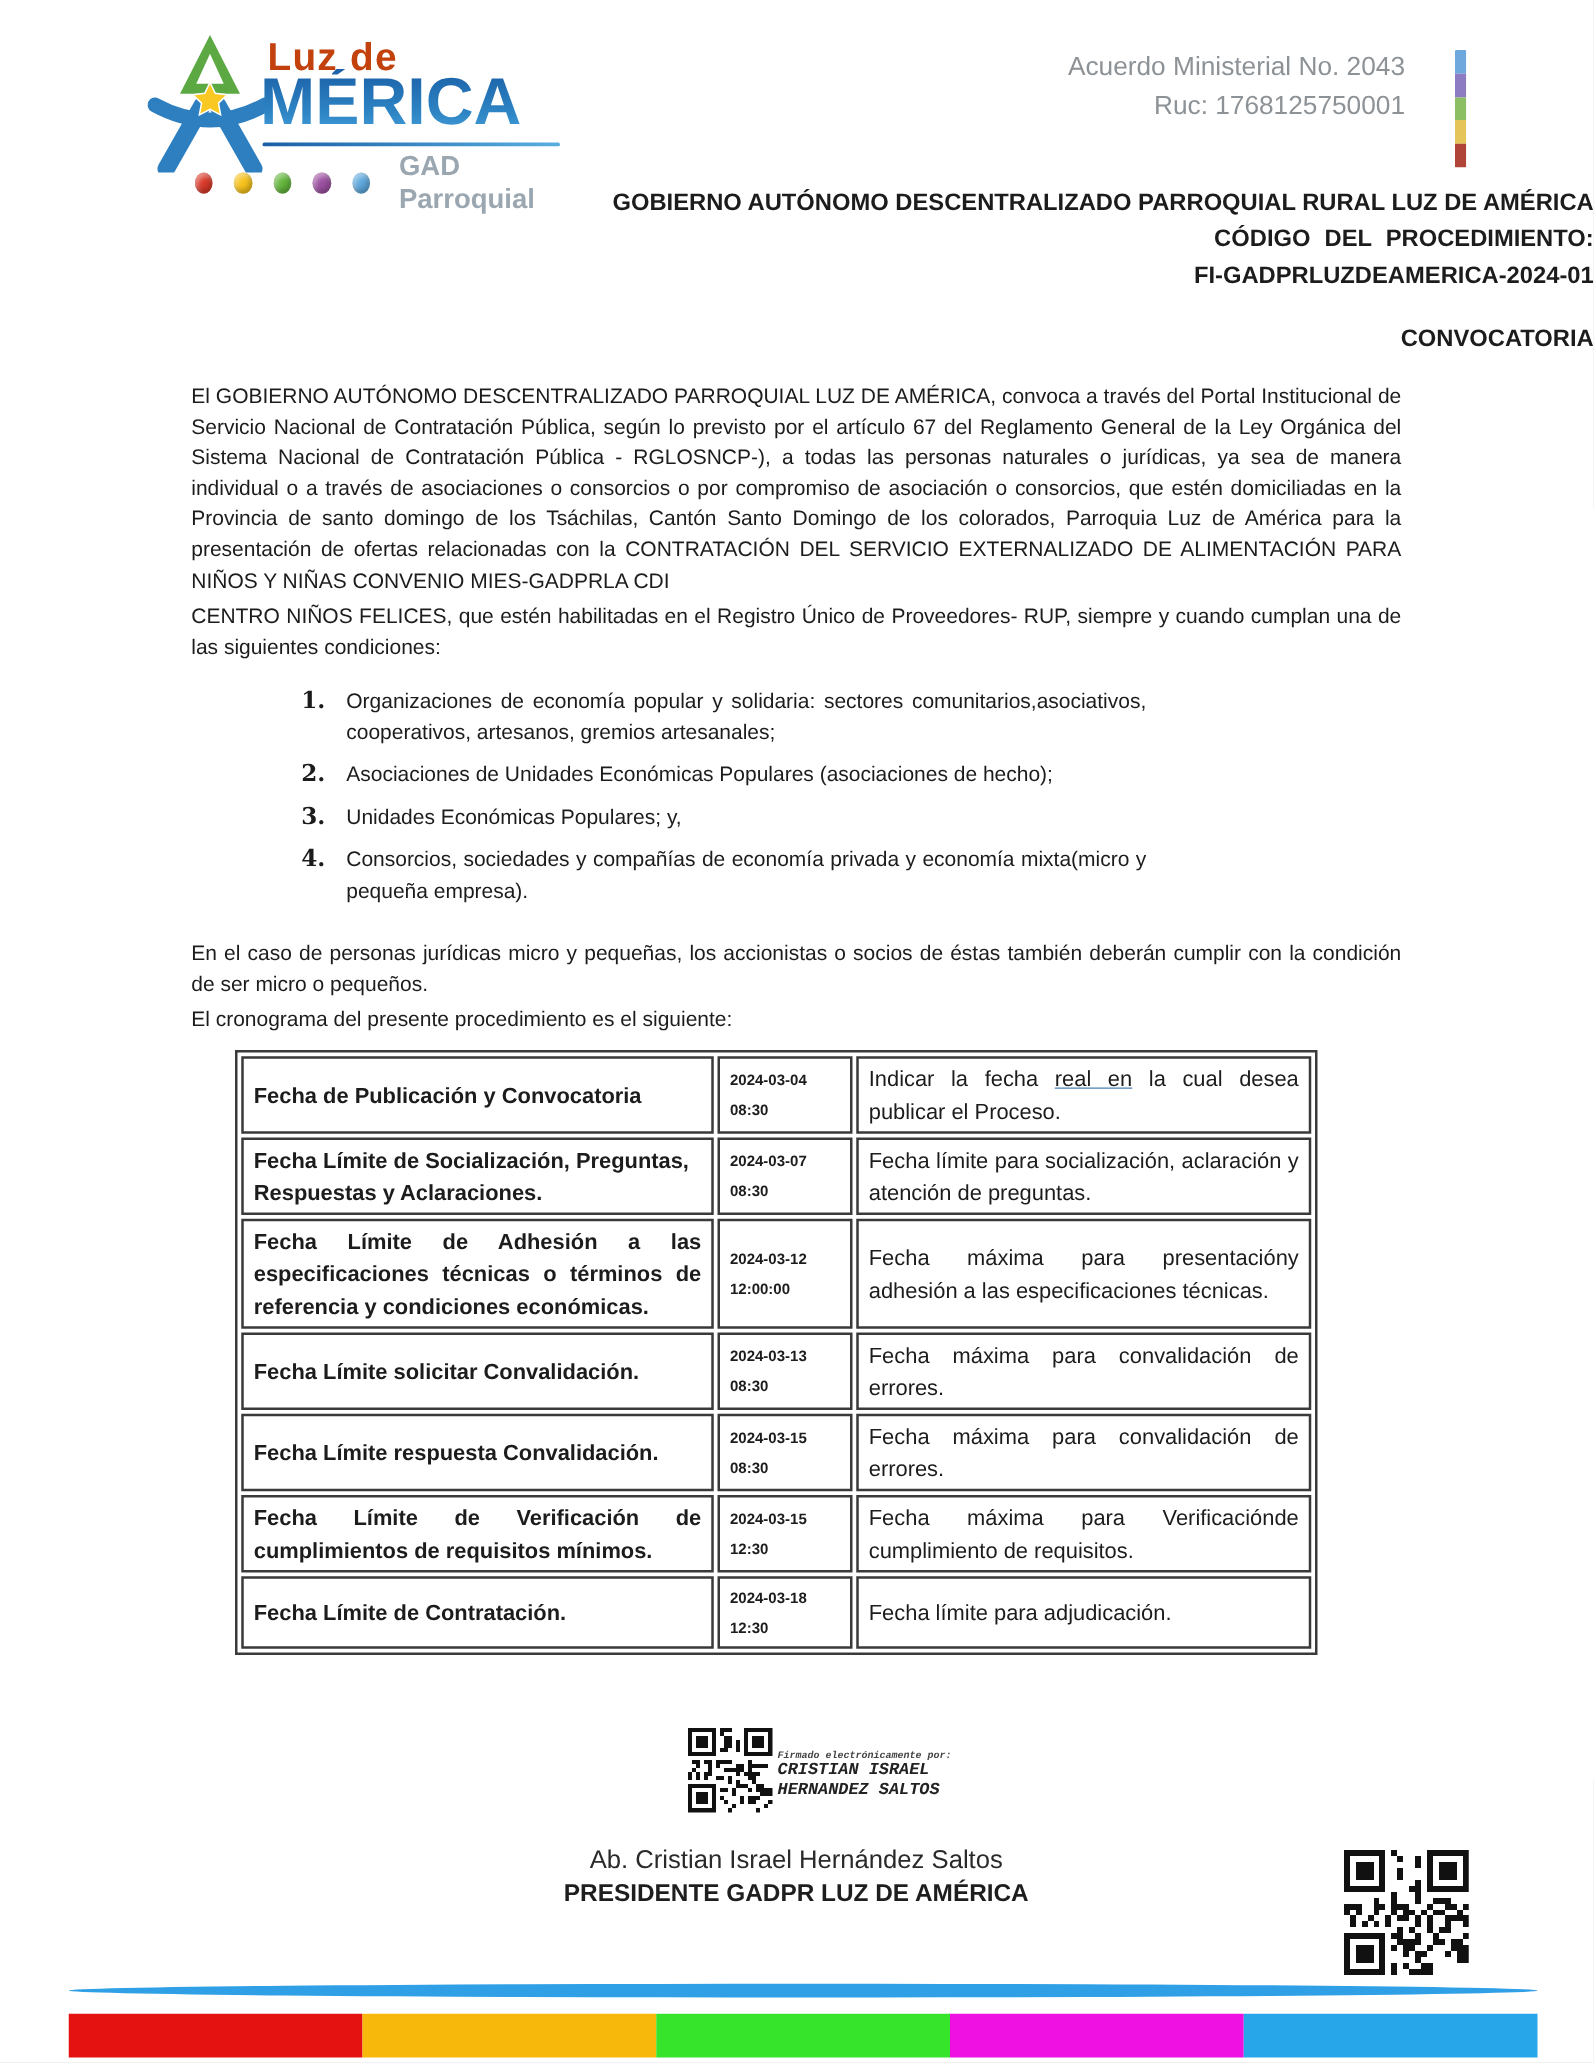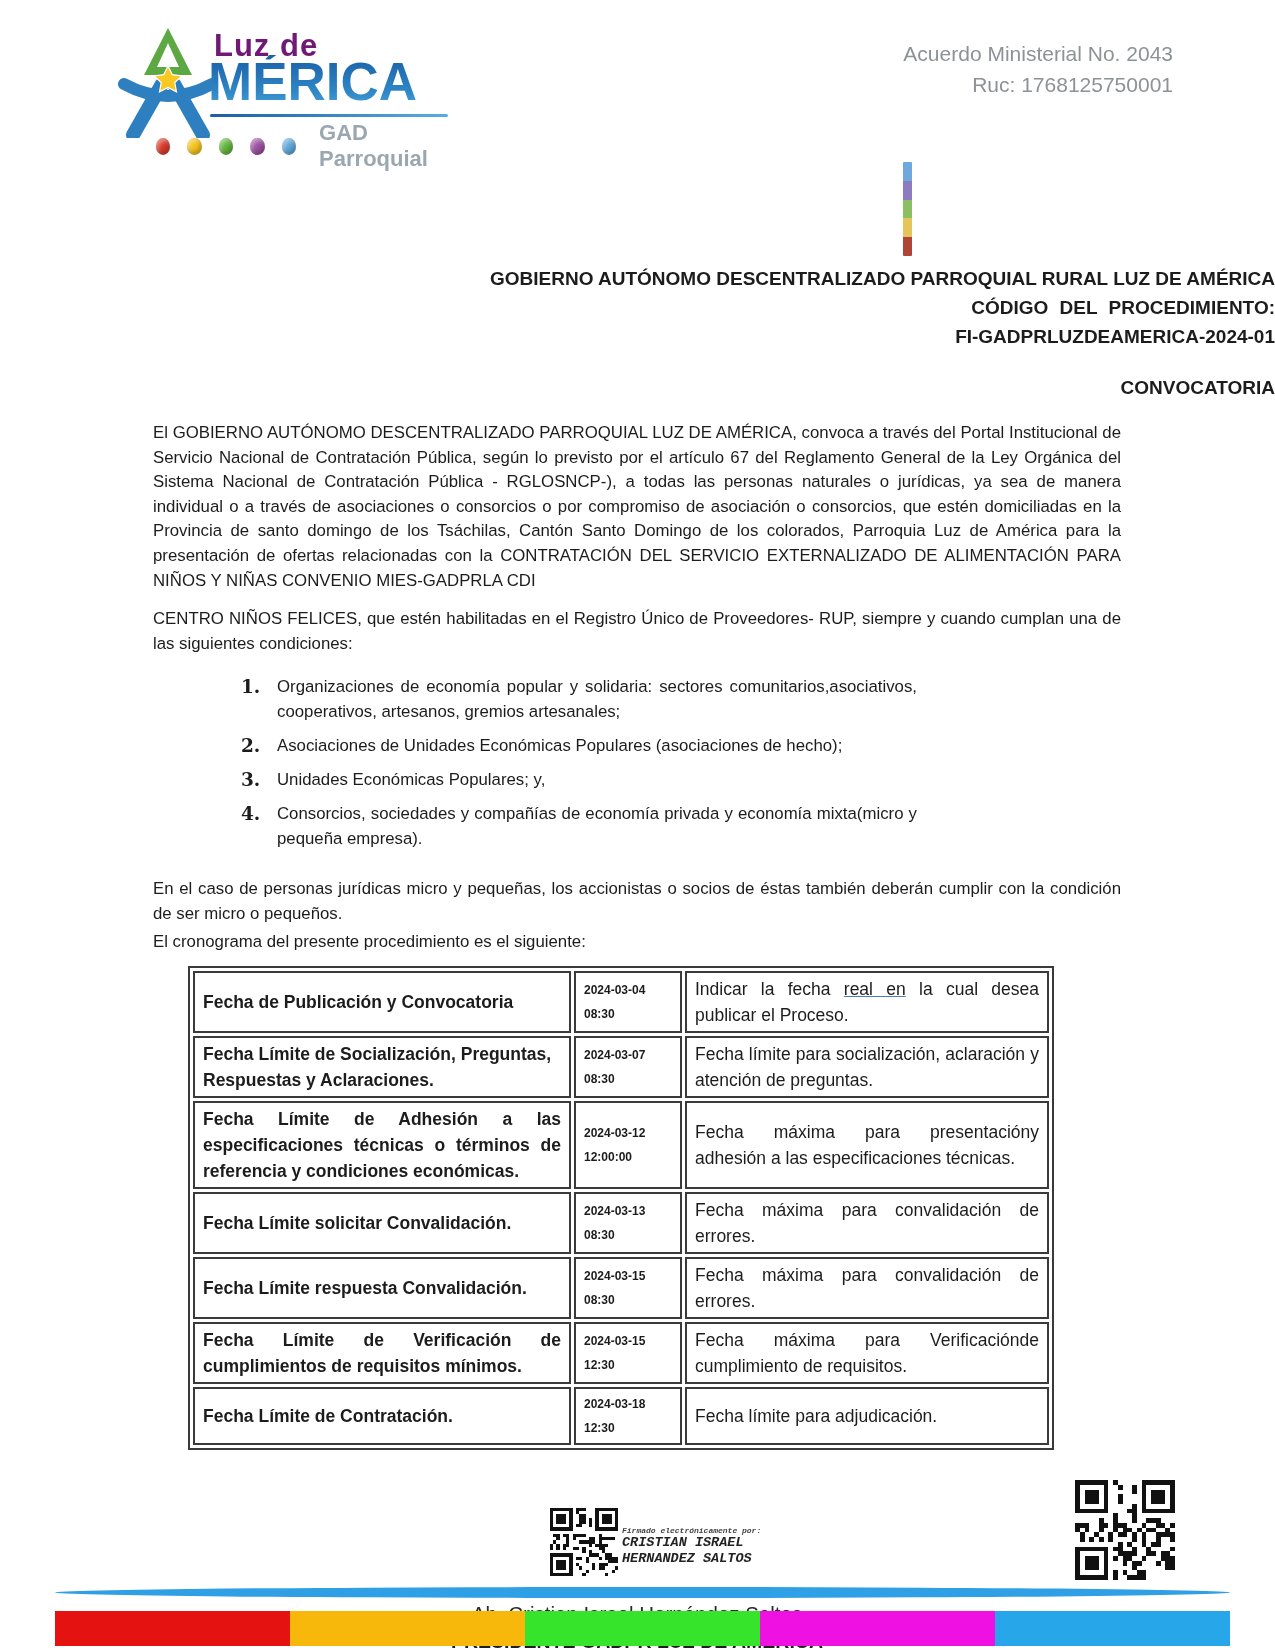--- a/index.html
+++ b/index.html
@@ -4,44 +4,44 @@
 <style>
   html,body{margin:0;padding:0;background:#e8e8e8;}
   .page{
     position:relative;width:1275px;height:1650px;margin:0 auto;background:#ffffff;
     font-family:"Liberation Sans",sans-serif;color:#1c1c1c;overflow:hidden;
   }
   
   .hdr{display:flex;justify-content:space-between;align-items:flex-start;padding:28px 102px 0 118px;}
   .logo{position:relative;width:340px;height:112px;}
   .logo-mark{position:absolute;left:0;top:0;}
-  .logo-luzde{position:absolute;left:96px;top:0;font-size:31px;font-weight:bold;color:#701a75;letter-spacing:1px;}
+  .logo-luzde{position:absolute;left:96px;top:0;font-size:31px;font-weight:bold;color:#c2410c;letter-spacing:1px;}
   .logo-merica{
     position:absolute;left:90px;top:27px;font-size:53px;font-weight:bold;letter-spacing:0px;
     background:linear-gradient(180deg,#1A5FA6 0%,#2F87C6 70%,#49A2DC 100%);
     -webkit-background-clip:text;background-clip:text;color:transparent;line-height:1;
   }
   .logo-underbar{position:absolute;left:92px;top:86px;width:238px;height:3px;
     background:linear-gradient(90deg,#1A5FA6,#57AEE0);border-radius:2px;}
   .logo-subrow{position:absolute;left:38px;top:92px;display:flex;align-items:center;gap:17px;}
   .dot{width:17px;height:17px;border-radius:50%;box-shadow:inset -2px -3px 4px rgba(0,0,0,.25), inset 2px 3px 4px rgba(255,255,255,.45);}
   .gad{font-size:22px;color:#9AA7B0;margin-left:6px;font-weight:bold;}
-  .hdr-right{display:flex;gap:60px;margin-top:10px;flex-direction:column;}
+  .hdr-right{display:flex;gap:40px;margin-top:10px;}
   .acuerdo-block{text-align:right;color:#8d9297;font-size:21px;line-height:31px;}
   .vbar{width:9px;height:94px;display:flex;flex-direction:column;border-radius:1px;overflow:hidden;margin-top:2px;}
   .vbar span{flex:1;}
   
   .tblock{text-align:right;margin-top:8px;font-weight:bold;font-size:19px;line-height:29px;}
   .tblock .ws{word-spacing:6px;}
   .section-title{text-align:right;font-weight:bold;font-size:19px;margin-top:26px;}
   
   .content{padding:0 154px 0 153px;}
   .para{font-size:16.8px;line-height:24.6px;text-align:justify;margin:0;}
   .p1{margin-top:22px;}
-  .p2{margin-top:14px;}
+  .p2{margin-top:4px;}
   .olist{margin:18px 0 0 88px;width:676px;}
   .li{display:flex;margin-bottom:9px;}
   .li-num{width:36px;font-family:"DejaVu Serif",serif;font-weight:bold;font-size:18.5px;line-height:25px;}
   .li-text{flex:1;font-size:16.8px;line-height:25px;text-align:justify;}
   .p3{margin-top:26px;}
   .p4{margin-top:3px;text-align:left;}
   
   table.sched{border-collapse:separate;border-spacing:3px;margin:12px 0 0 35px;
     border:2px solid #3a3a3a;background:#fff;width:854px;table-layout:fixed;}
   table.sched td{border:2px solid #3a3a3a;padding:3px 8px;vertical-align:middle;background:#fff;}

